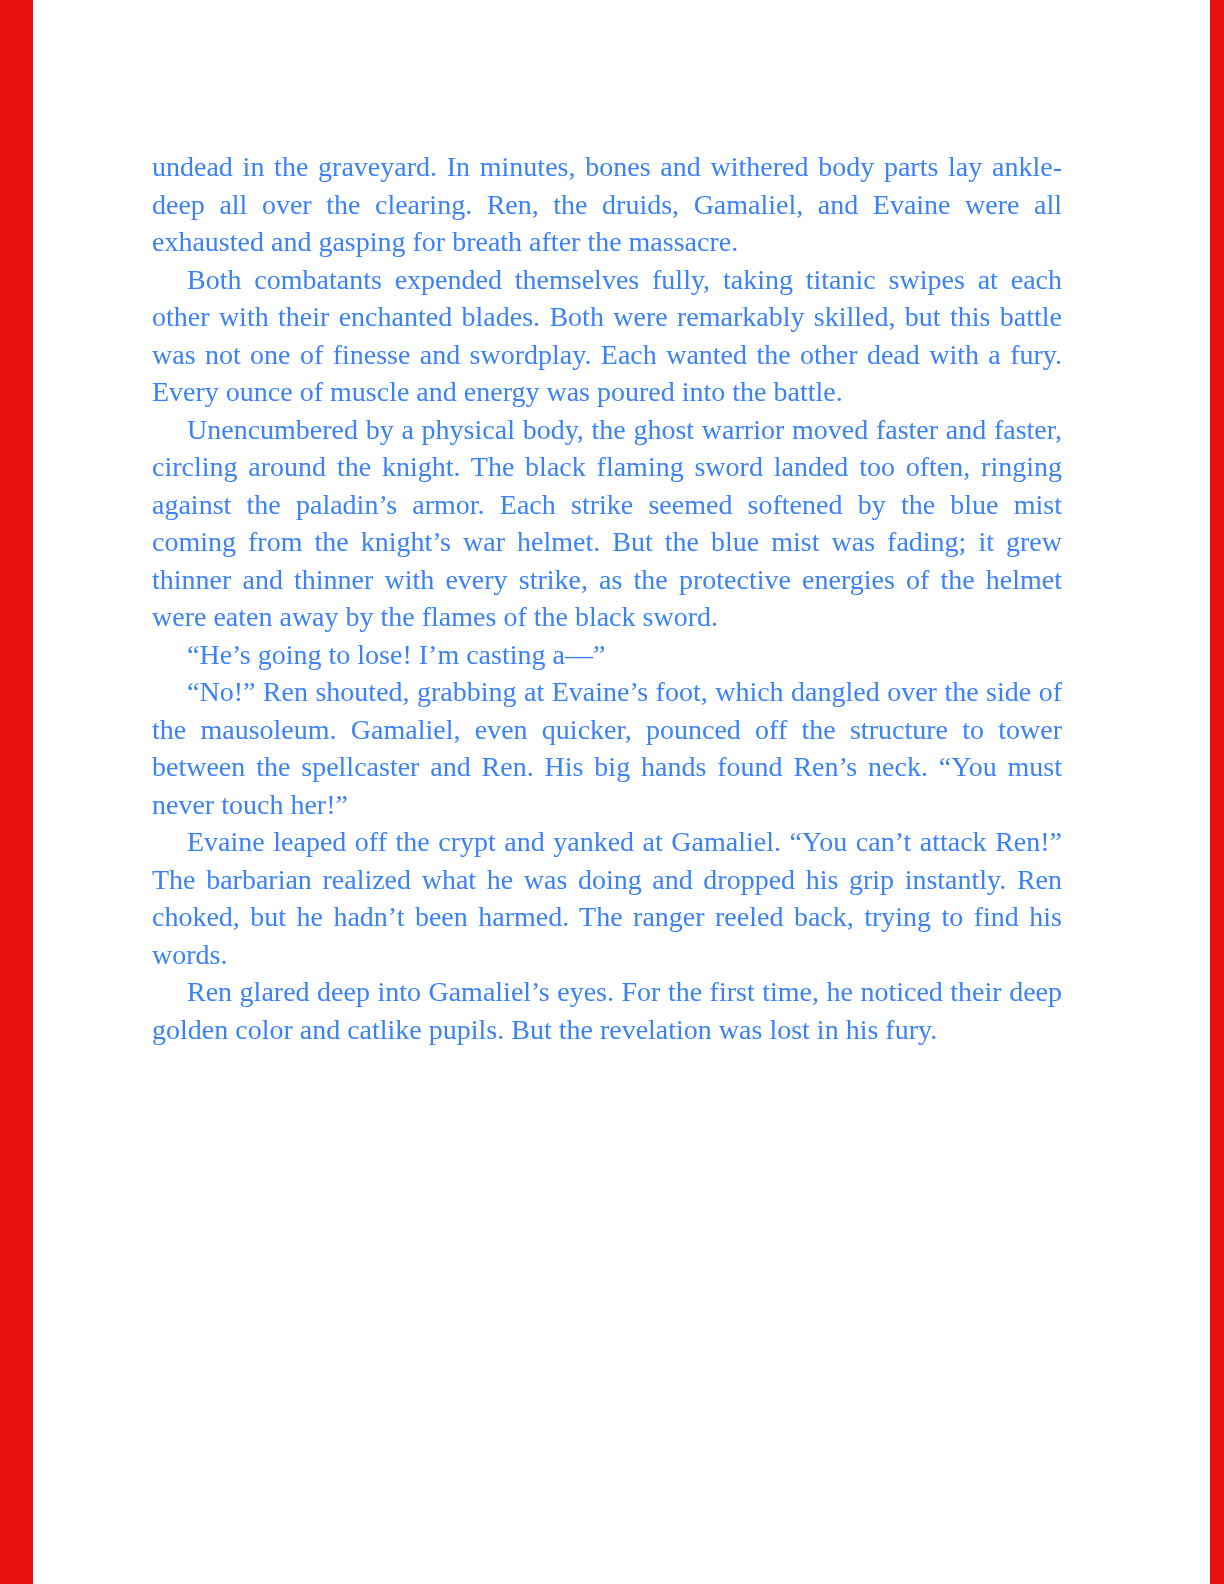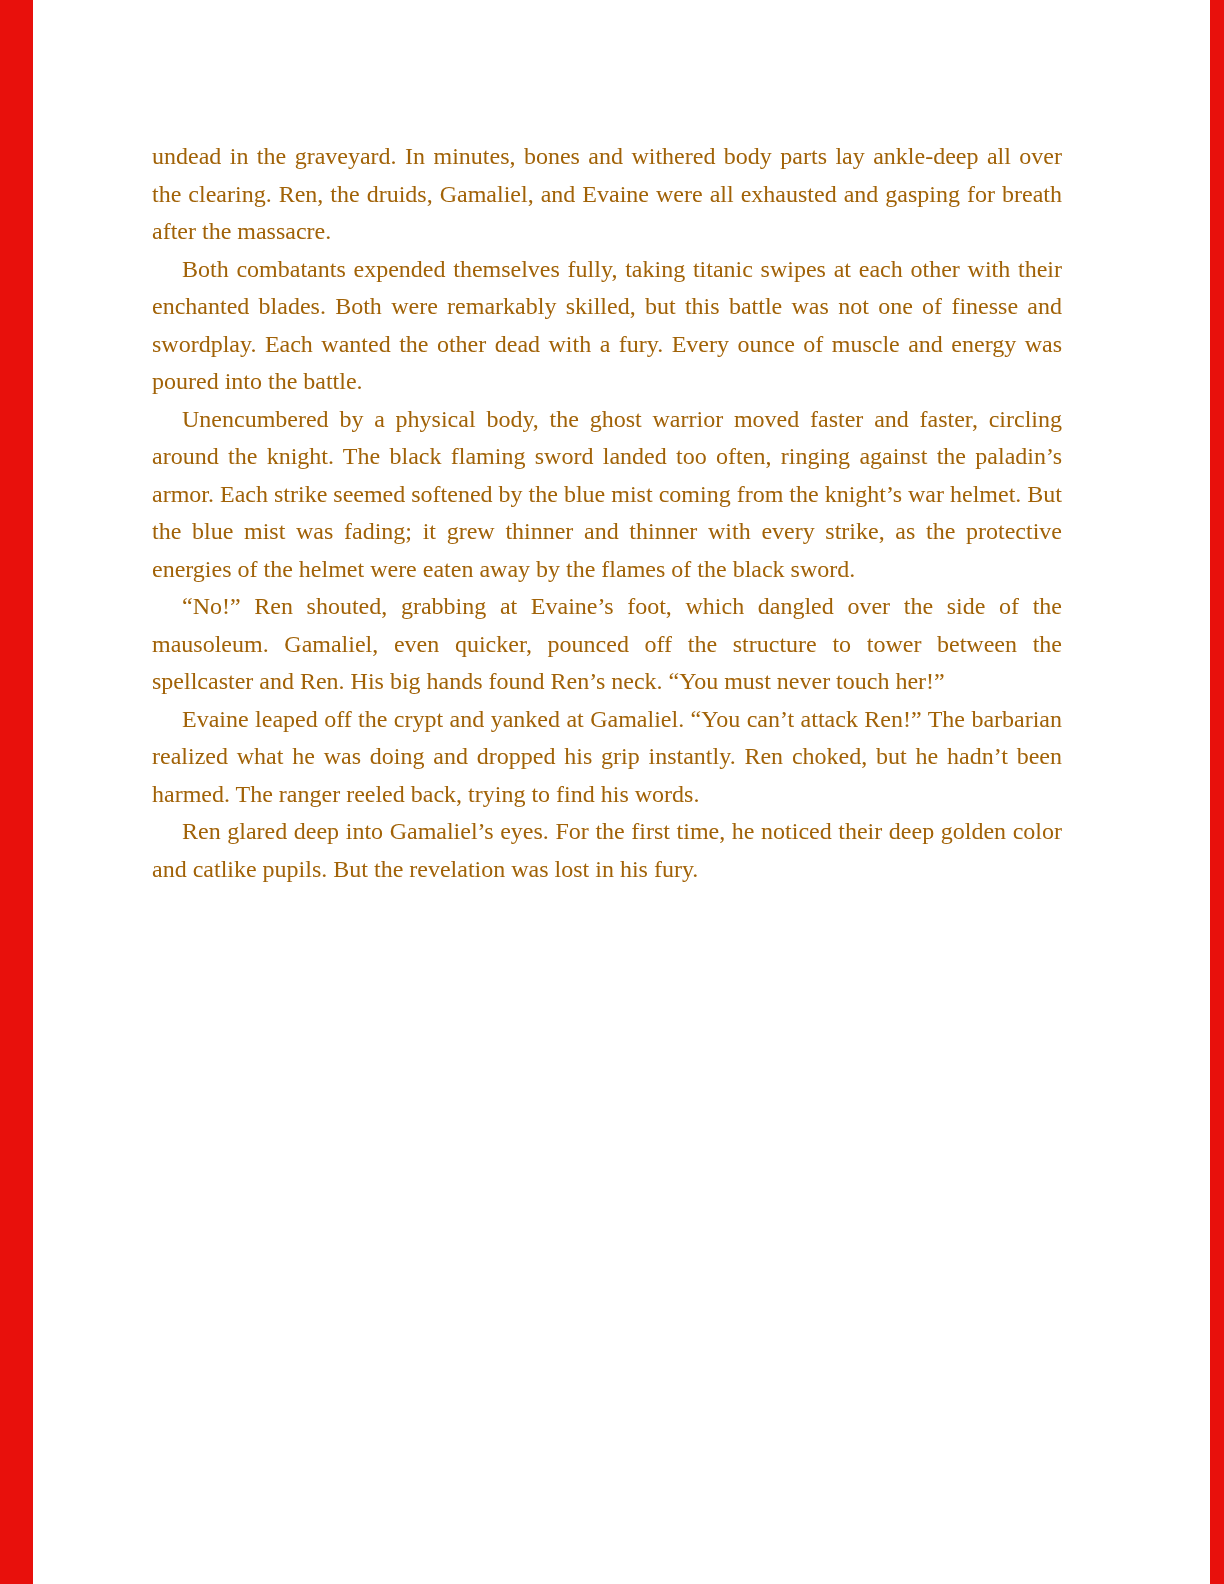--- a/index.html
+++ b/index.html
@@ -24,24 +24,24 @@
     left: 0;
     width: 33px;
   }
   .margin-band.right {
     right: 0;
     width: 14px;
   }
   .page-text {
     position: absolute;
     left: 152px;
-    top: 138px;
+    top: 148px;
     width: 910px;
-    color: #a16207;
-    font-size: 24px;
+    color: #3b82f6;
+    font-size: 28px;
     line-height: 37.5px;
     text-align: justify;
   }
   .page-text p {
     margin: 0;
     padding: 0;
     text-indent: 1.25em;
   }
   .page-text p.no-indent {
     text-indent: 0;
@@ -50,16 +50,17 @@
 </head>
 <body>
 
 <div class="margin-band left"></div>
 <div class="margin-band right"></div>
 
 <div class="page-text">
   <p class="no-indent">undead in the graveyard. In minutes, bones and withered body parts lay ankle-deep all over the clearing. Ren, the druids, Gamaliel, and Evaine were all exhausted and gasping for breath after the massacre.</p>
   <p>Both combatants expended themselves fully, taking titanic swipes at each other with their enchanted blades. Both were remarkably skilled, but this battle was not one of finesse and swordplay. Each wanted the other dead with a fury. Every ounce of muscle and energy was poured into the battle.</p>
   <p>Unencumbered by a physical body, the ghost warrior moved faster and faster, circling around the knight. The black flaming sword landed too often, ringing against the paladin’s armor. Each strike seemed softened by the blue mist coming from the knight’s war helmet. But the blue mist was fading; it grew thinner and thinner with every strike, as the protective energies of the helmet were eaten away by the flames of the black sword.</p>
+  <p>“He’s going to lose! I’m casting a—”</p>
   <p>“No!” Ren shouted, grabbing at Evaine’s foot, which dangled over the side of the mausoleum. Gamaliel, even quicker, pounced off the structure to tower between the spellcaster and Ren. His big hands found Ren’s neck. “You must never touch her!”</p>
   <p>Evaine leaped off the crypt and yanked at Gamaliel. “You can’t attack Ren!” The barbarian realized what he was doing and dropped his grip instantly. Ren choked, but he hadn’t been harmed. The ranger reeled back, trying to find his words.</p>
   <p>Ren glared deep into Gamaliel’s eyes. For the first time, he noticed their deep golden color and catlike pupils. But the revelation was lost in his fury.</p>
 </div>
 
 </body></html>

